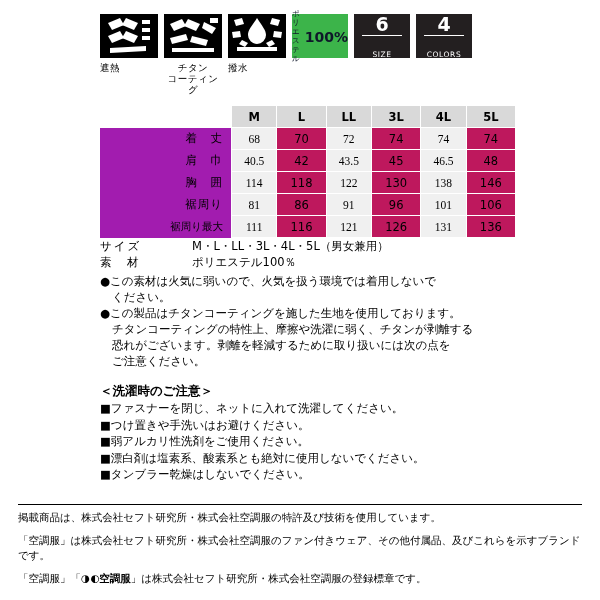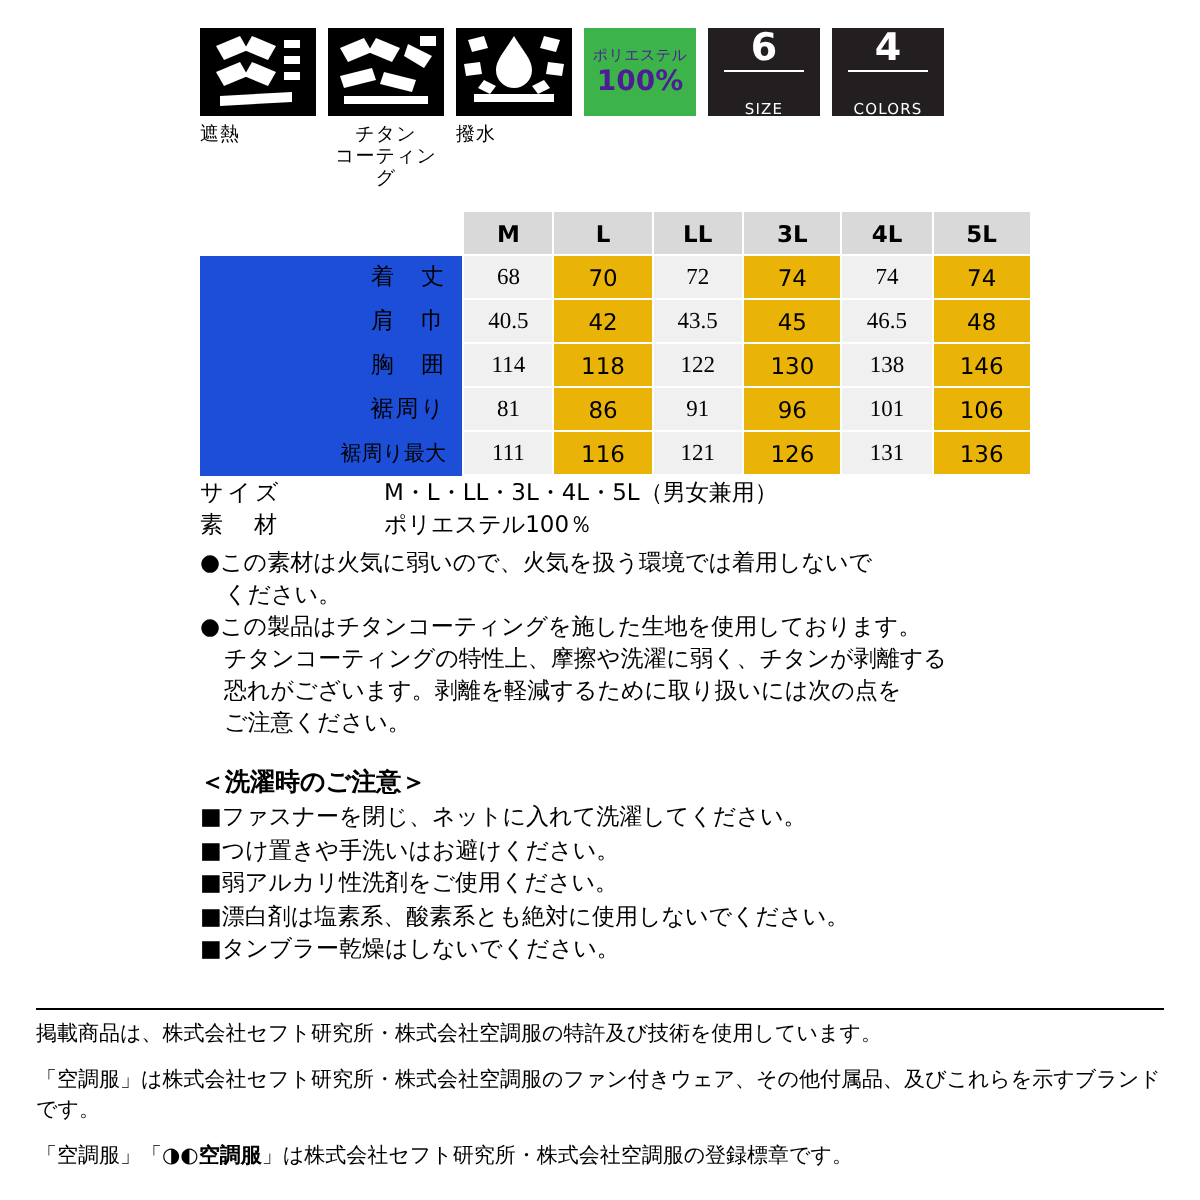--- a/index.html
+++ b/index.html
@@ -49,23 +49,22 @@
     text-align: center;
     letter-spacing: 0.5px;
     color: #000;
   }
 
   
   .badge-green {
     width: 56px;
     height: 44px;
     background: #3cb44a;
-    color: #4c1d95;
-    display: flex;
-    flex-direction: column;
+    color: #0f172a;
+    display: flex;
     align-items: center;
     justify-content: center;
   }
   .badge-green .small {
     font-size: 7.5px;
     line-height: 9px;
     letter-spacing: 0.2px;
   }
   .badge-green .big {
     font-size: 14px;
@@ -123,30 +122,30 @@
   table.sizes thead th {
     background: #d9d9d9;
     font-size: 11.5px;
     font-weight: bold;
   }
   table.sizes thead th.corner {
     background: #ffffff;
     border: none;
   }
   table.sizes tbody th.rowhead {
-    background: #1d4ed8;
+    background: #a21caf;
     text-align: right;
     padding-right: 8px;
     font-size: 11.5px;
     letter-spacing: 1px;
     border: none;
     white-space: nowrap;
   }
   td.col-odd { background: #f0f0f0; font-family: Liberation Serif, serif; }
-  td.col-even { background: #eab308; }
+  td.col-even { background: #be185d; }
   .rowhead-narrow { letter-spacing: 0px !important; font-size: 10.5px !important; }
 
   
   .spec {
     padding-left: 82px;
     font-size: 11.5px;
     line-height: 16px;
   }
   .spec-line {
     display: flex;

